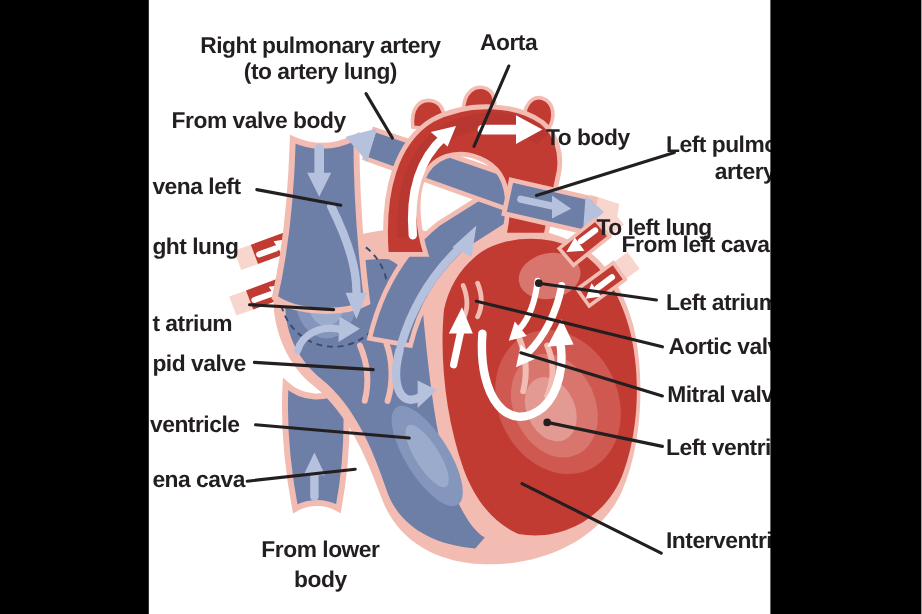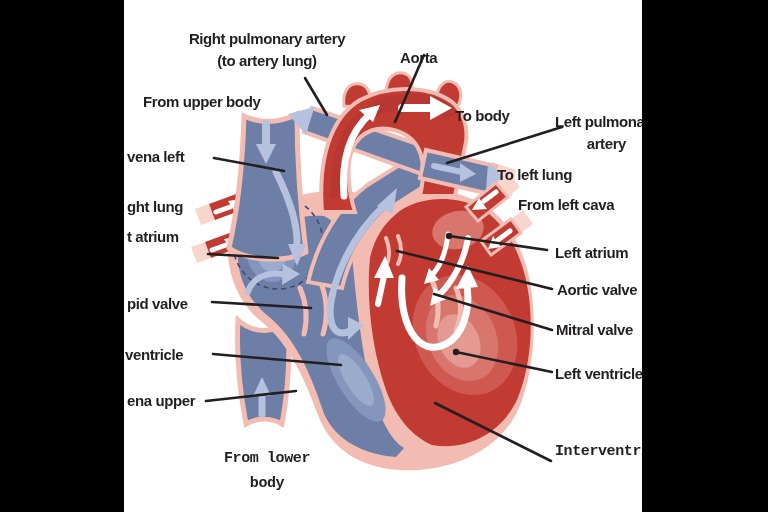--- a/index.html
+++ b/index.html
@@ -15,26 +15,26 @@
     --red-light:#d8756c;
     --red-core:#e29a92;
     --bar:#000000;
     --bg:#ffffff;
   }
   *{margin:0;padding:0;box-sizing:border-box;}
   html,body{width:768px;height:512px;overflow:hidden;background:var(--bg);}
   .stage{position:relative;width:768px;height:512px;background:var(--bg);
          font-family:"Liberation Sans","DejaVu Sans",sans-serif;}
   .stage svg{position:absolute;left:0;top:0;z-index:1;}
-  .lbl{position:absolute;z-index:5;color:var(--ink);font-size:15px;font-weight:700;
+  .lbl{position:absolute;z-index:5;color:var(--ink);font-size:19px;font-weight:700;
        letter-spacing:-0.4px;line-height:22px;white-space:nowrap;}
   .lbl.center{transform:translateX(-50%);text-align:center;}
   .lbl.block{display:inline-block;}
   .lbl.block.ctr{text-align:center;}
-  .lbl.tall{line-height:25px;font-family:Liberation Mono, monospace;}
+  .lbl.tall{line-height:25px;}
   .bar{position:absolute;top:0;height:512px;background:var(--bar);z-index:10;}
   .bar.left{left:0;width:124px;}
   .bar.right{left:642px;width:126px;}
 </style>
 </head>
 <body>
 
 <div class="stage">
 
   <svg width="768" height="512" viewBox="0 0 768 512">
@@ -163,39 +163,39 @@
       <line x1="435" y1="403" x2="551" y2="461"></line>
       <circle cx="449" cy="236" r="3.2" fill="var(--ink)" stroke="none"></circle>
       <circle cx="456" cy="352" r="3.2" fill="var(--ink)" stroke="none"></circle>
     </g>
   </svg>
 
   <div class="lbl center block ctr" style="left:267px;top:28px">
     <div>Right pulmonary artery</div>
     <div>(to artery lung)</div>
   </div>
-  <div class="lbl" style="left:400px;top:47px">Aorta</div>
-  <div class="lbl" style="left:143px;top:91px">From upper body</div>
+  <div class="lbl" style="left:400px;top:26px">Aorta</div>
+  <div class="lbl" style="left:143px;top:91px">From valve body</div>
   <div class="lbl" style="left:455px;top:105px">To body</div>
   <div class="lbl block ctr" style="left:555px;top:111px">
     <div>Left pulmonary</div>
     <div>artery</div>
   </div>
   <div class="lbl" style="left:127px;top:146px">vena left</div>
-  <div class="lbl" style="left:497px;top:164px">To left lung</div>
+  <div class="lbl" style="left:497px;top:180px">To left lung</div>
   <div class="lbl" style="left:127px;top:196px">ght lung</div>
   <div class="lbl" style="left:518px;top:194px">From left cava</div>
-  <div class="lbl" style="left:127px;top:226px">t atrium</div>
+  <div class="lbl" style="left:127px;top:260px">t atrium</div>
   <div class="lbl" style="left:555px;top:242px">Left atrium</div>
   <div class="lbl" style="left:127px;top:293px">pid valve</div>
   <div class="lbl" style="left:557px;top:279px">Aortic valve</div>
   <div class="lbl" style="left:556px;top:319px">Mitral valve</div>
   <div class="lbl" style="left:125px;top:344px">ventricle</div>
   <div class="lbl" style="left:555px;top:363px">Left ventricle</div>
-  <div class="lbl" style="left:127px;top:390px">ena upper</div>
+  <div class="lbl" style="left:127px;top:390px">ena cava</div>
   <div class="lbl center block ctr tall" style="left:267px;top:446px">
     <div>From lower</div>
     <div>body</div>
   </div>
   <div class="lbl block tall" style="left:555px;top:439px">
     <div>Interventricular</div>
   </div>
 
   <div class="bar left"></div>
   <div class="bar right"></div>

